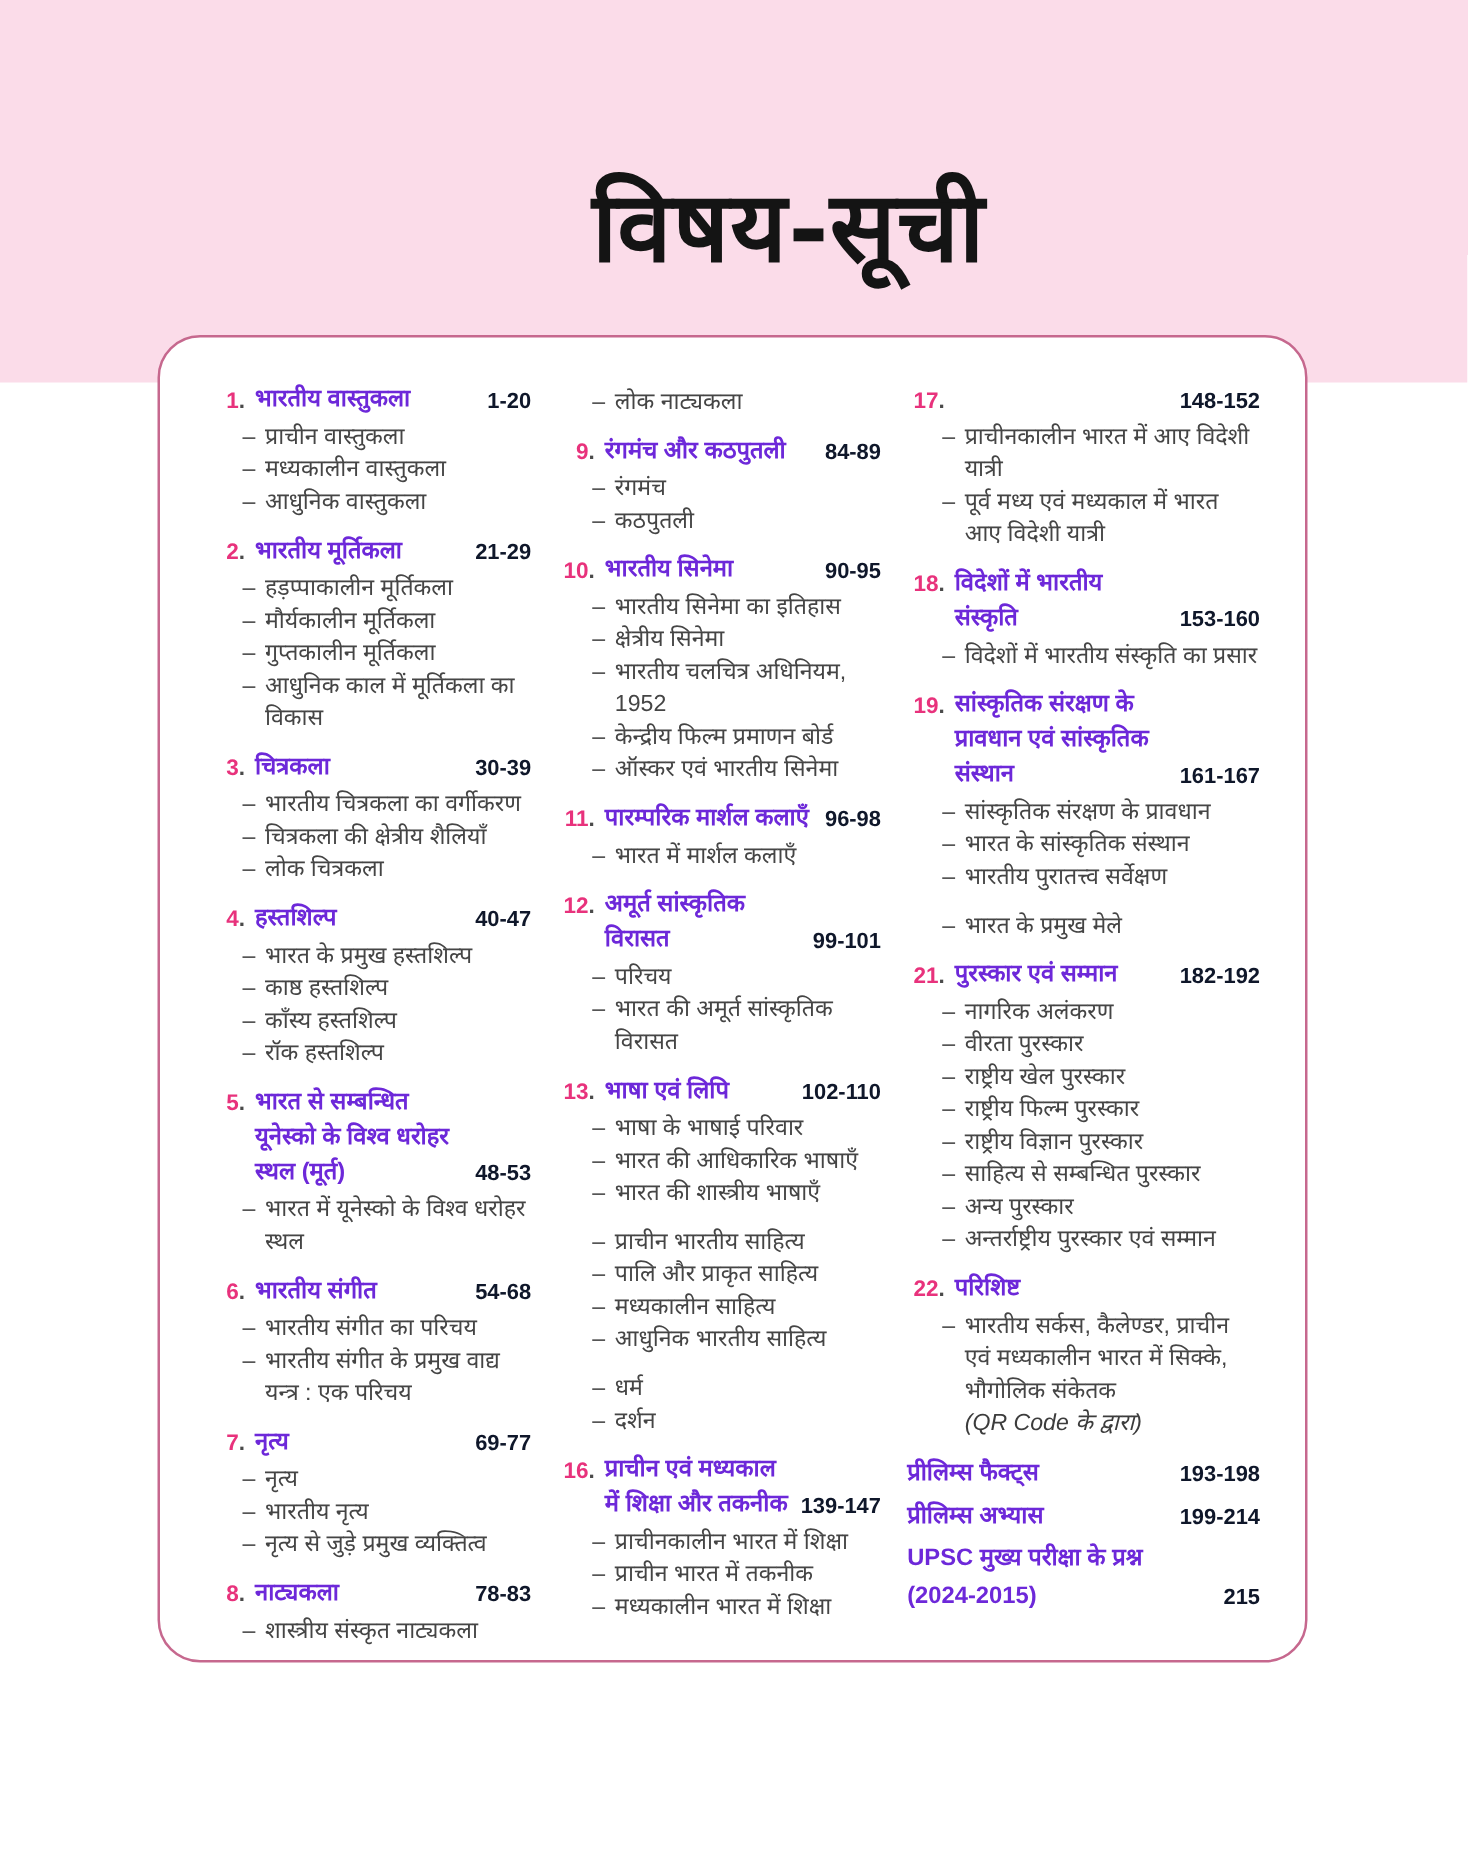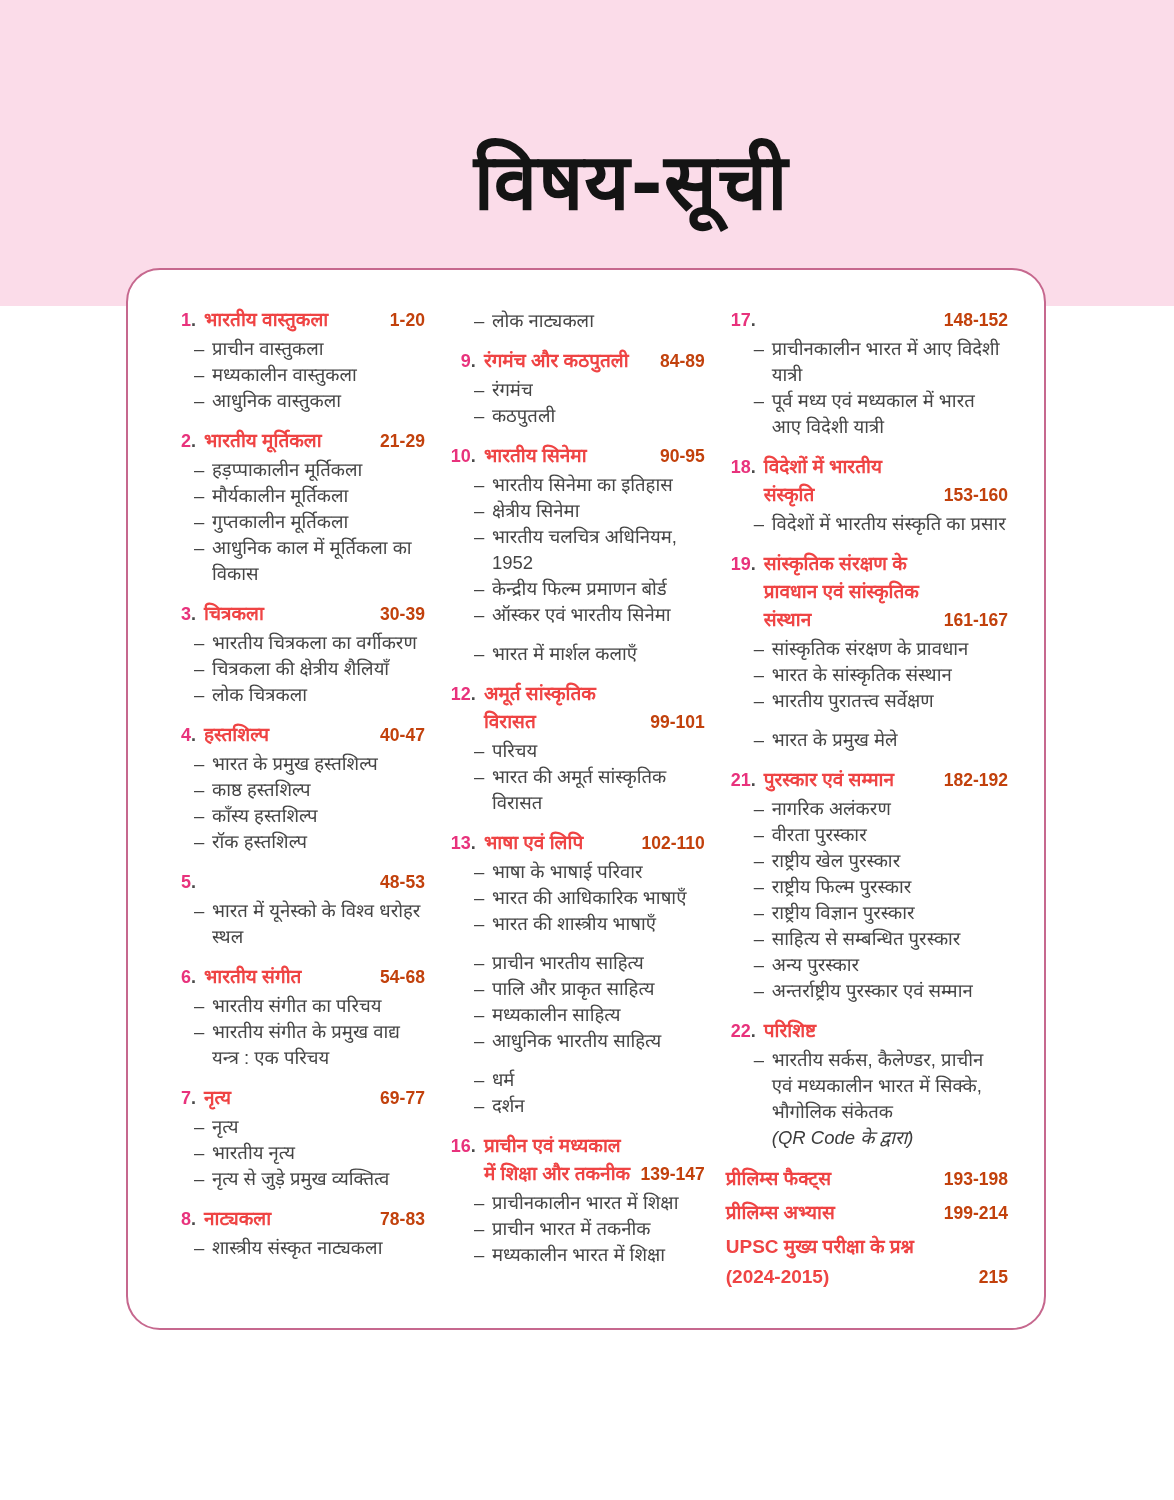--- a/index.html
+++ b/index.html
@@ -46,27 +46,27 @@
   .entry-num {
     flex:0 0 30px; text-align:right;
     font-weight:700; font-size:18px;
     color:#e8327c;
     white-space:nowrap;
   }
   .entry-num .dot { color:#4a4a4a; }
   .entry-title {
     flex:1 1 auto;
     font-weight:700; font-size:19px;
-    color:#ef4444;
+    color:#6d28d9;
     padding-left:8px;
   }
   .entry-pages {
     margin-left:auto; align-self:flex-end;
     font-weight:700; font-size:17.5px;
-    color:#c2410c;
+    color:#0f172a;
     padding-left:8px;
     white-space:nowrap;
   }
   .subs { margin:2px 0 0 28px; }
   .sub-row { display:flex; line-height:26px; font-size:18.5px; color:#454545; }
   .sub-dash { flex:0 0 18px; color:#454545; }
   .sub-text { flex:1 1 auto; }
   .sub-row.italic { font-style:italic; color:#3c3c3c; }
   .sub-row.nodash .sub-dash { visibility:hidden; }
 
@@ -173,20 +173,21 @@
             </div>
             <div class="sub-row">
               <span class="sub-dash">–</span>
               <span class="sub-text">रॉक हस्तशिल्प</span>
             </div>
           </div>
         </div>
         <div class="section">
           <div class="entry-head">
             <span class="entry-num"><span>5</span><span class="dot">.</span></span>
+            <span class="entry-title">भारत से सम्बन्धित यूनेस्को के विश्व धरोहर स्थल (मूर्त)</span>
             <span class="entry-pages">48-53</span>
           </div>
           <div class="subs">
             <div class="sub-row">
               <span class="sub-dash">–</span>
               <span class="sub-text">भारत में यूनेस्को के विश्व धरोहर स्थल</span>
             </div>
           </div>
         </div>
         <div class="section">
@@ -290,20 +291,25 @@
               <span class="sub-dash">–</span>
               <span class="sub-text">केन्द्रीय फिल्म प्रमाणन बोर्ड</span>
             </div>
             <div class="sub-row">
               <span class="sub-dash">–</span>
               <span class="sub-text">ऑस्कर एवं भारतीय सिनेमा</span>
             </div>
           </div>
         </div>
         <div class="section">
+          <div class="entry-head">
+            <span class="entry-num"><span>11</span><span class="dot">.</span></span>
+            <span class="entry-title">पारम्परिक मार्शल कलाएँ</span>
+            <span class="entry-pages">96-98</span>
+          </div>
           <div class="subs">
             <div class="sub-row">
               <span class="sub-dash">–</span>
               <span class="sub-text">भारत में मार्शल कलाएँ</span>
             </div>
           </div>
         </div>
         <div class="section">
           <div class="entry-head">
             <span class="entry-num"><span>12</span><span class="dot">.</span></span>

